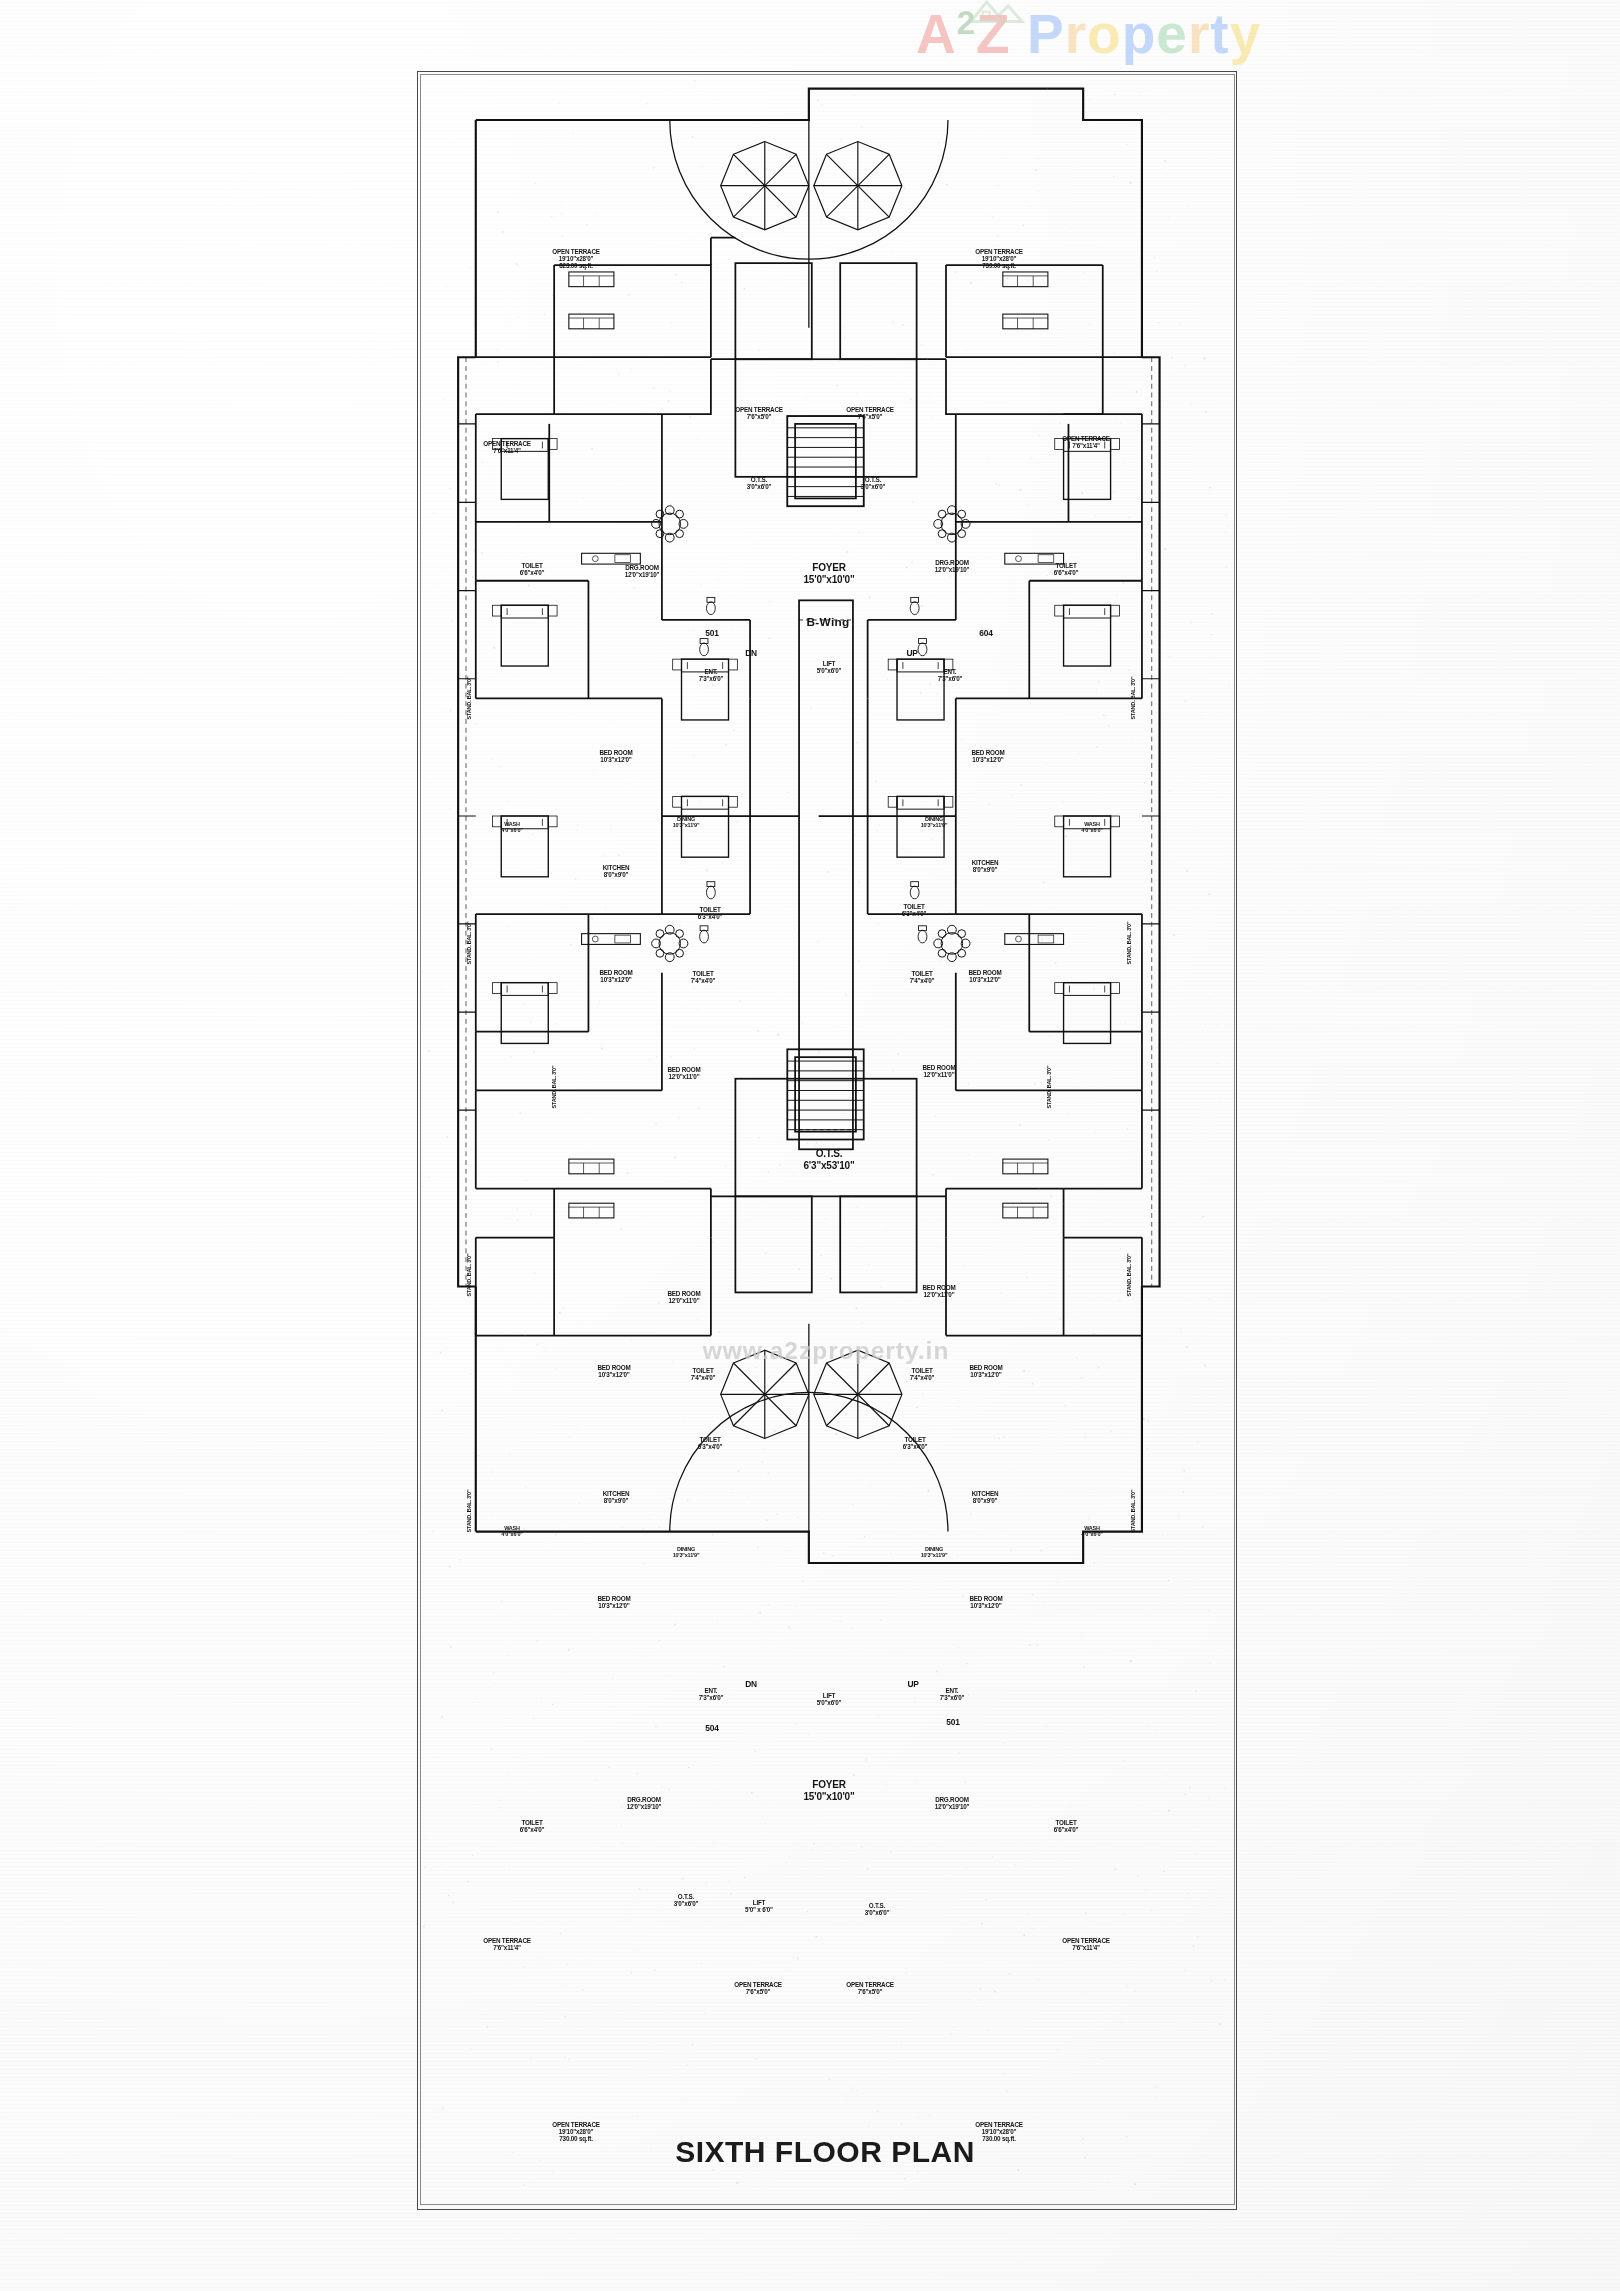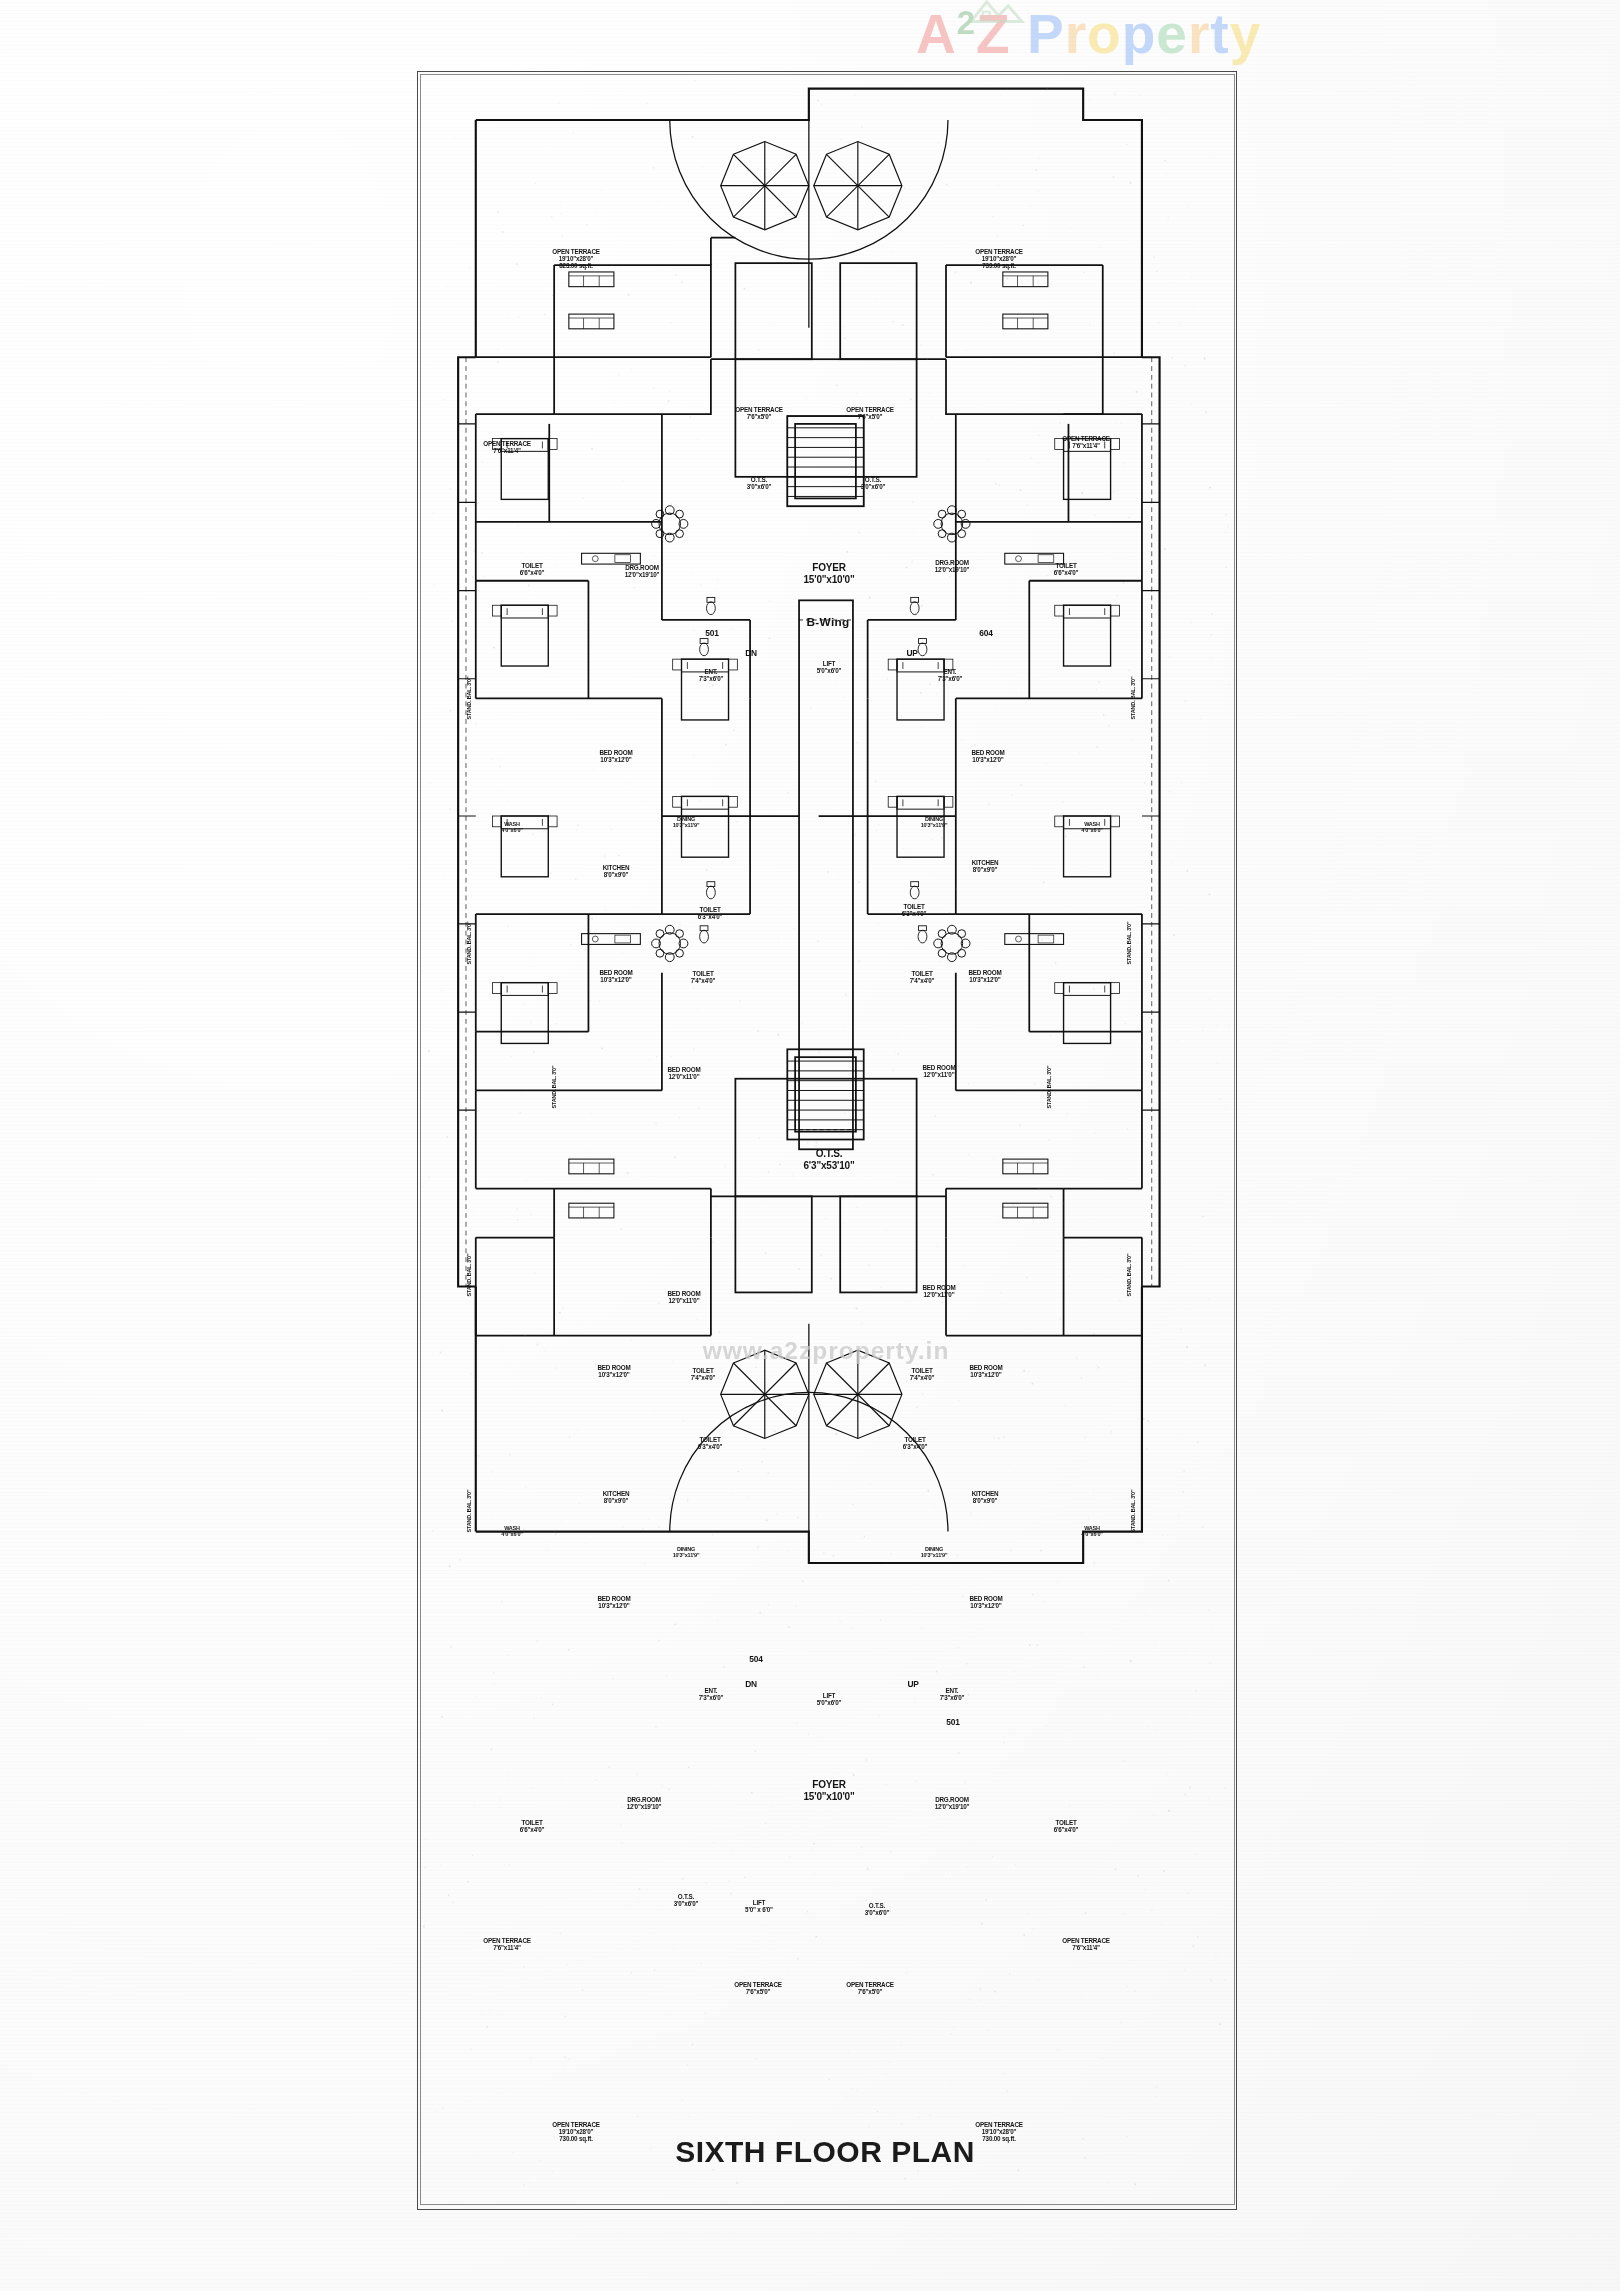--- a/index.html
+++ b/index.html
@@ -624,21 +624,21 @@
       <div>730.00 sq.ft.</div>
     </div>
     <div class="lbl t6" style="left: 999px; top: 2132px;">
       <div>OPEN TERRACE</div>
       <div>19'10"x28'0"</div>
       <div>730.00 sq.ft.</div>
     </div>
     <div class="lbl wing" style="left: 828px; top: 623px;">B-Wing</div>
     <div class="lbl t8" style="left: 712px; top: 634px;">501</div>
     <div class="lbl t8" style="left: 950px; top: 634px; margin-left: 36px;">604</div>
-    <div class="lbl t8" style="left: 712px; top: 1660px; margin-left: 44px;">504</div>
+    <div class="lbl t8" style="left: 712px; top: 1729px;">504</div>
     <div class="lbl t8" style="left: 953px; top: 1723px;">501</div>
     <div class="lbl t8" style="left: 751px; top: 654px;">DN</div>
     <div class="lbl t8" style="left: 912px; top: 654px;">UP</div>
     <div class="lbl t8" style="left: 751px; top: 1685px;">DN</div>
     <div class="lbl t8" style="left: 913px; top: 1685px;">UP</div>
     <div class="lbl t5 vert" style="left: 469px; top: 698px;">STAND. BAL. 3'0"</div>
     <div class="lbl t5 vert" style="left: 1133px; top: 698px;">STAND. BAL. 3'0"</div>
     <div class="lbl t5 vert" style="left: 469px; top: 943px;">STAND. BAL. 3'0"</div>
     <div class="lbl t5 vert" style="left: 1129px; top: 943px;">STAND. BAL. 3'0"</div>
     <div class="lbl t5 vert" style="left: 554px; top: 1087px;">STAND. BAL. 3'0"</div>

